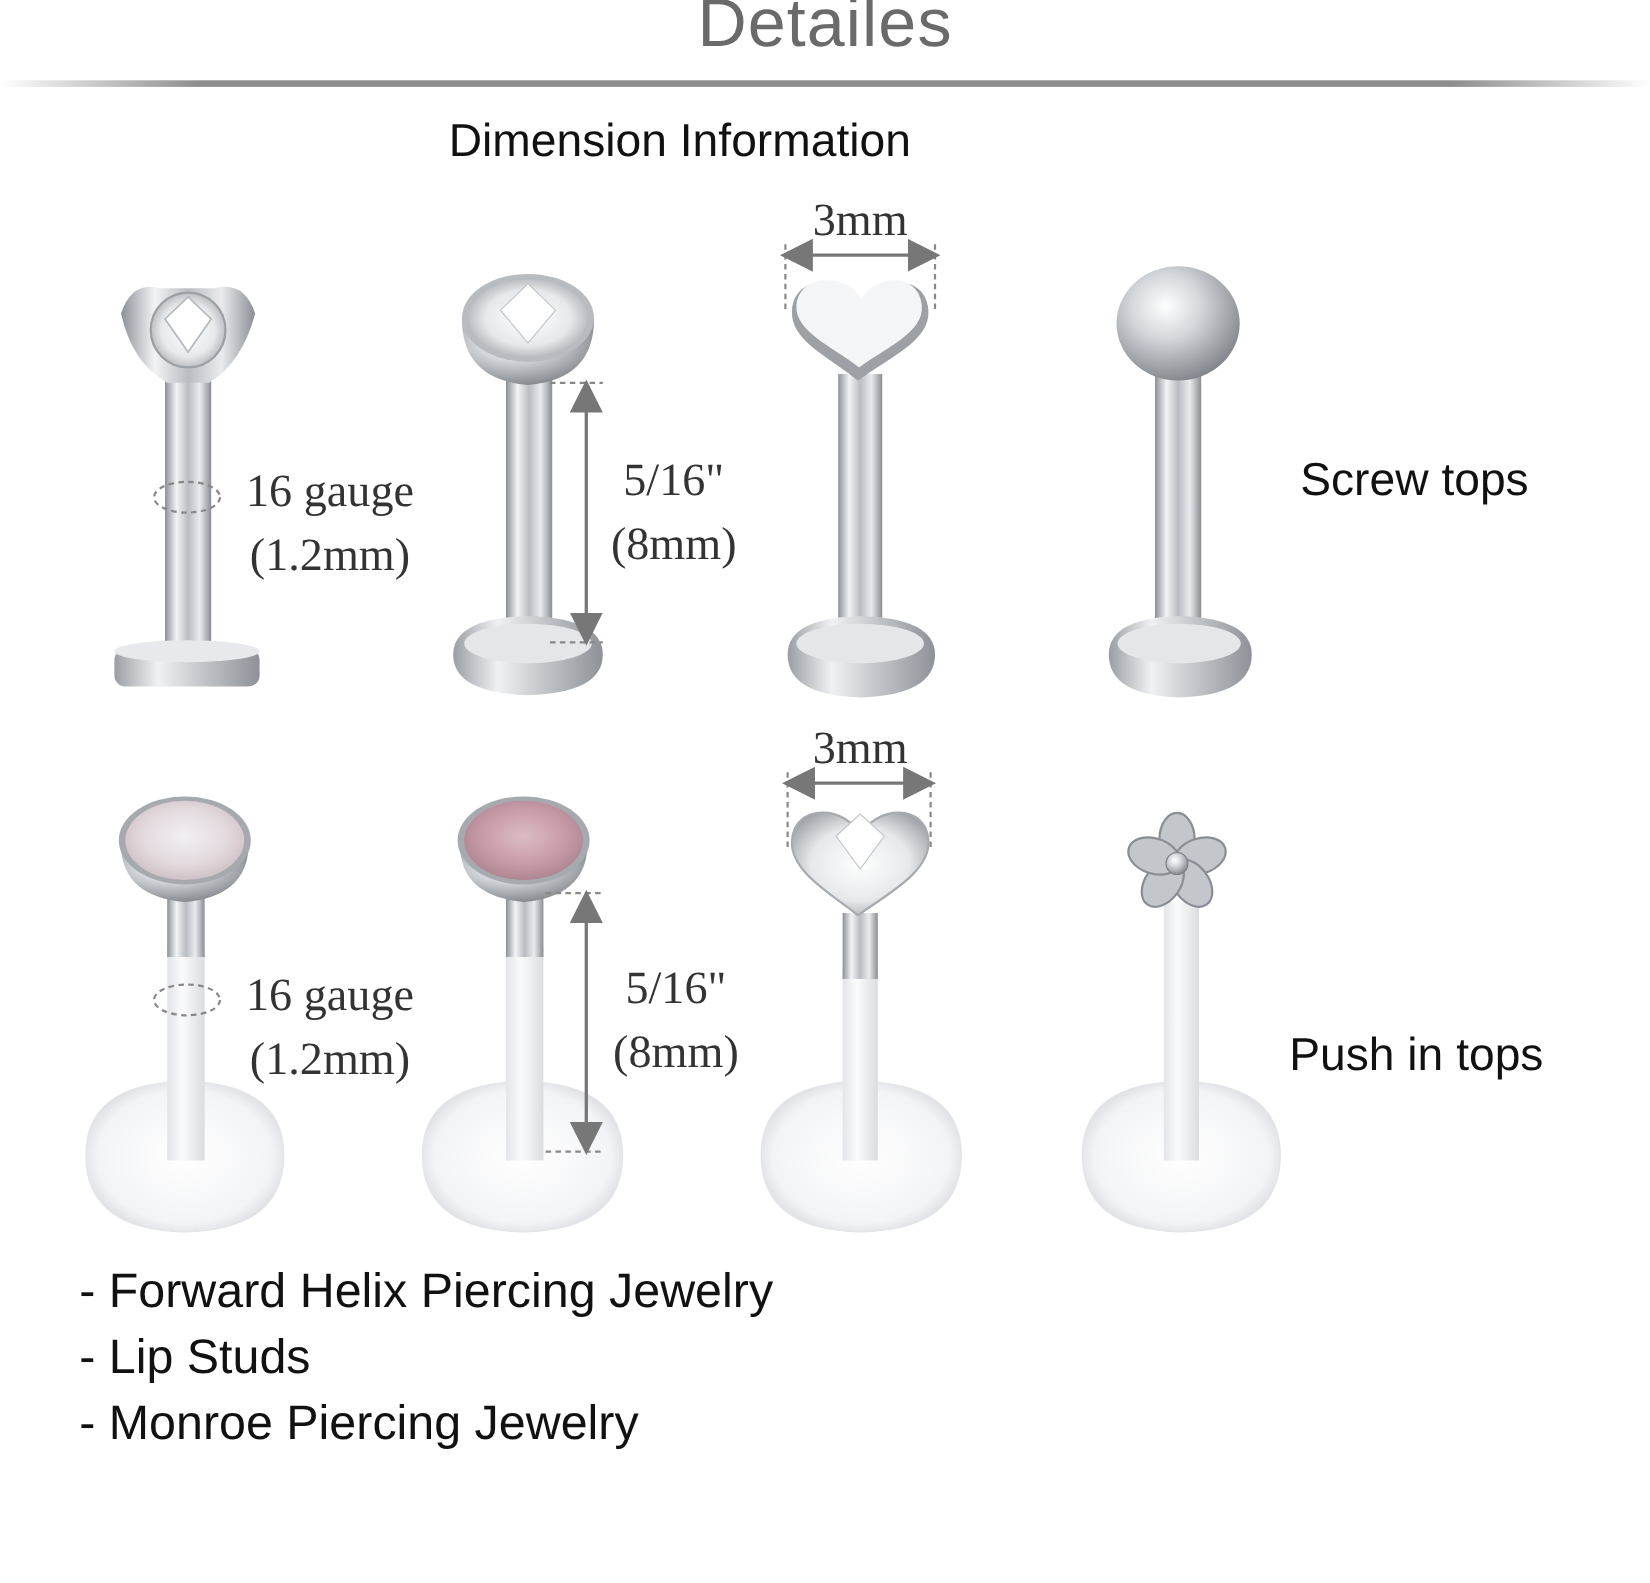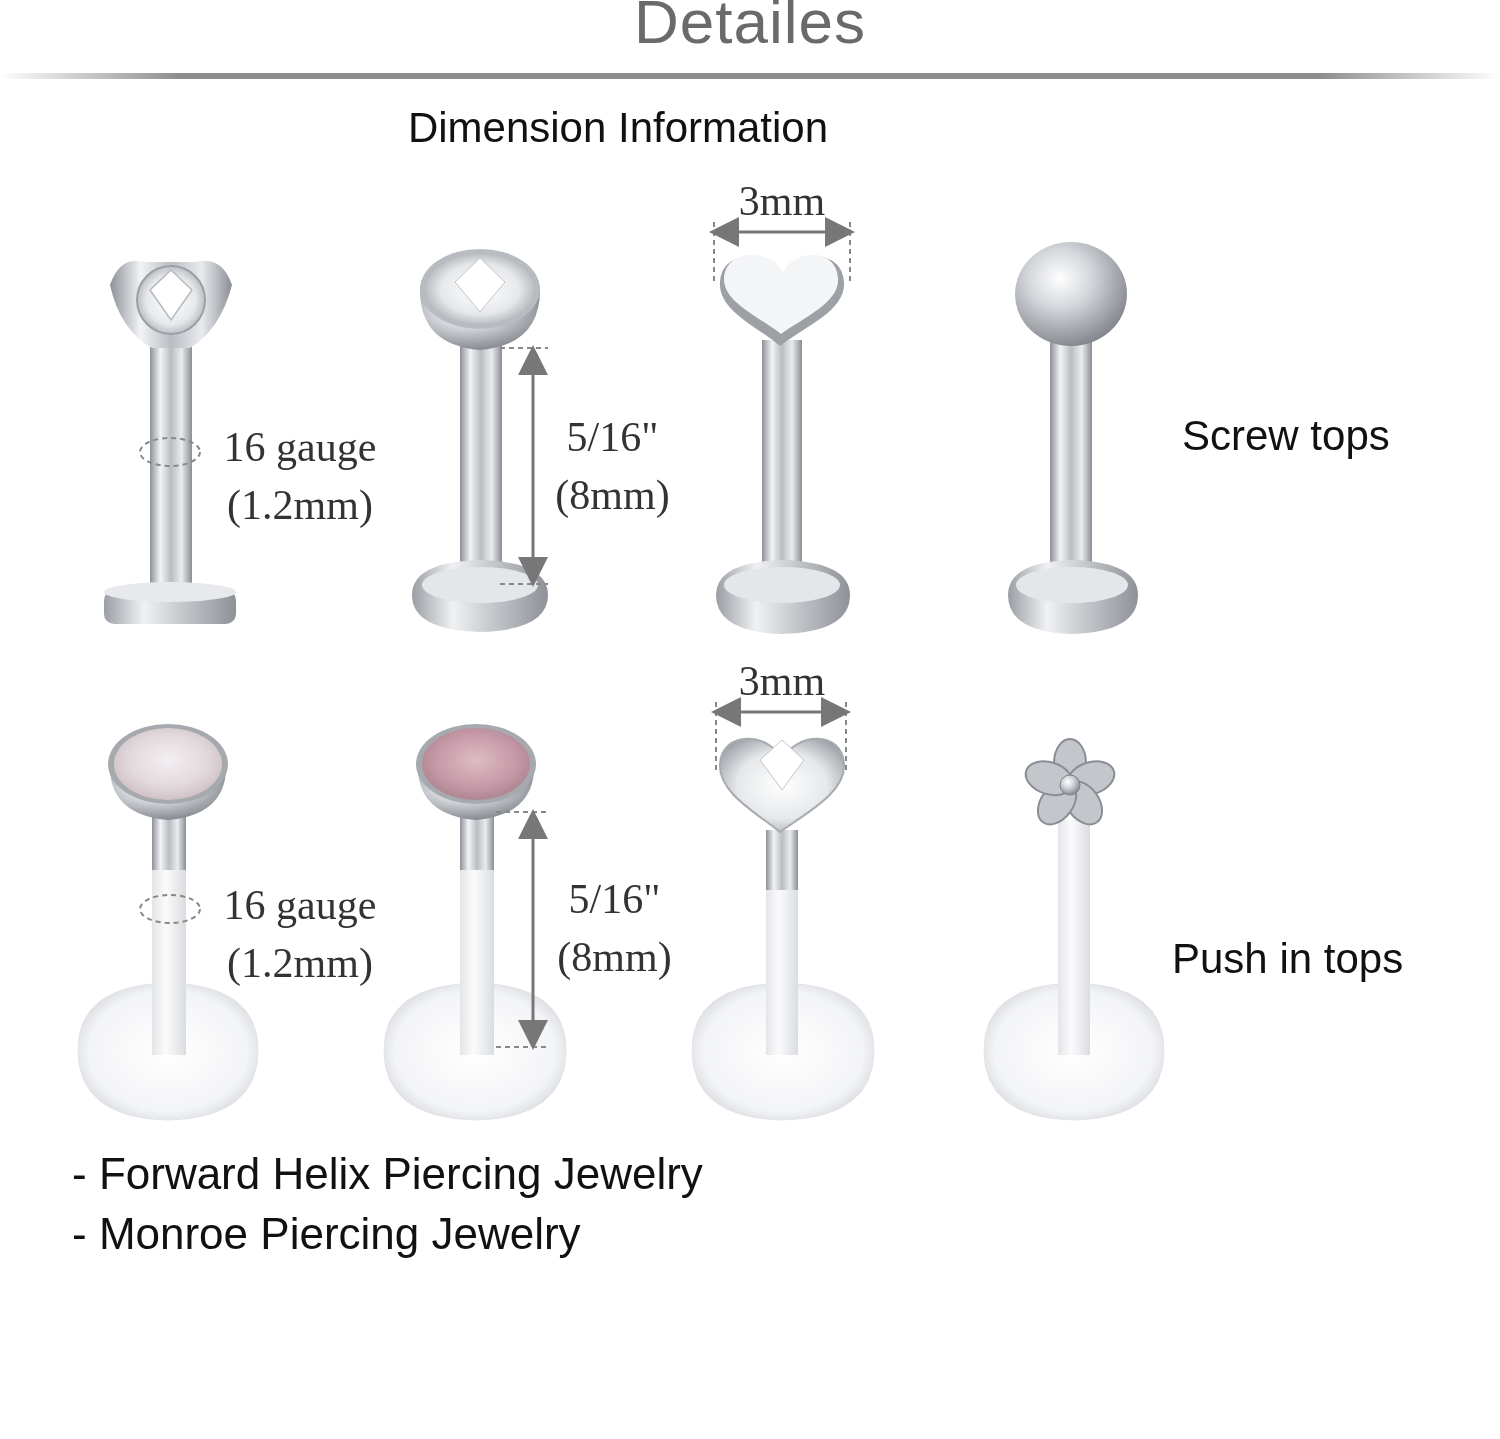--- a/index.html
+++ b/index.html
@@ -185,14 +185,15 @@
 </div>
 <div class="abs label" style="left:542px; top:870px; width:145px;">
   <div>5/16"</div>
   <div>(8mm)</div>
 </div>
 <div class="abs label" style="left:712px; top:652px; width:140px;">3mm</div>
 <div class="abs rowlabel" style="left:1172px; top:892px;margin-top:43px;">Push in tops</div>
 
 <div class="abs uses">
   <div>- Forward Helix Piercing Jewelry</div>
+  <div>- Lip Studs</div>
   <div>- Monroe Piercing Jewelry</div>
 </div>
 
 </body></html>

